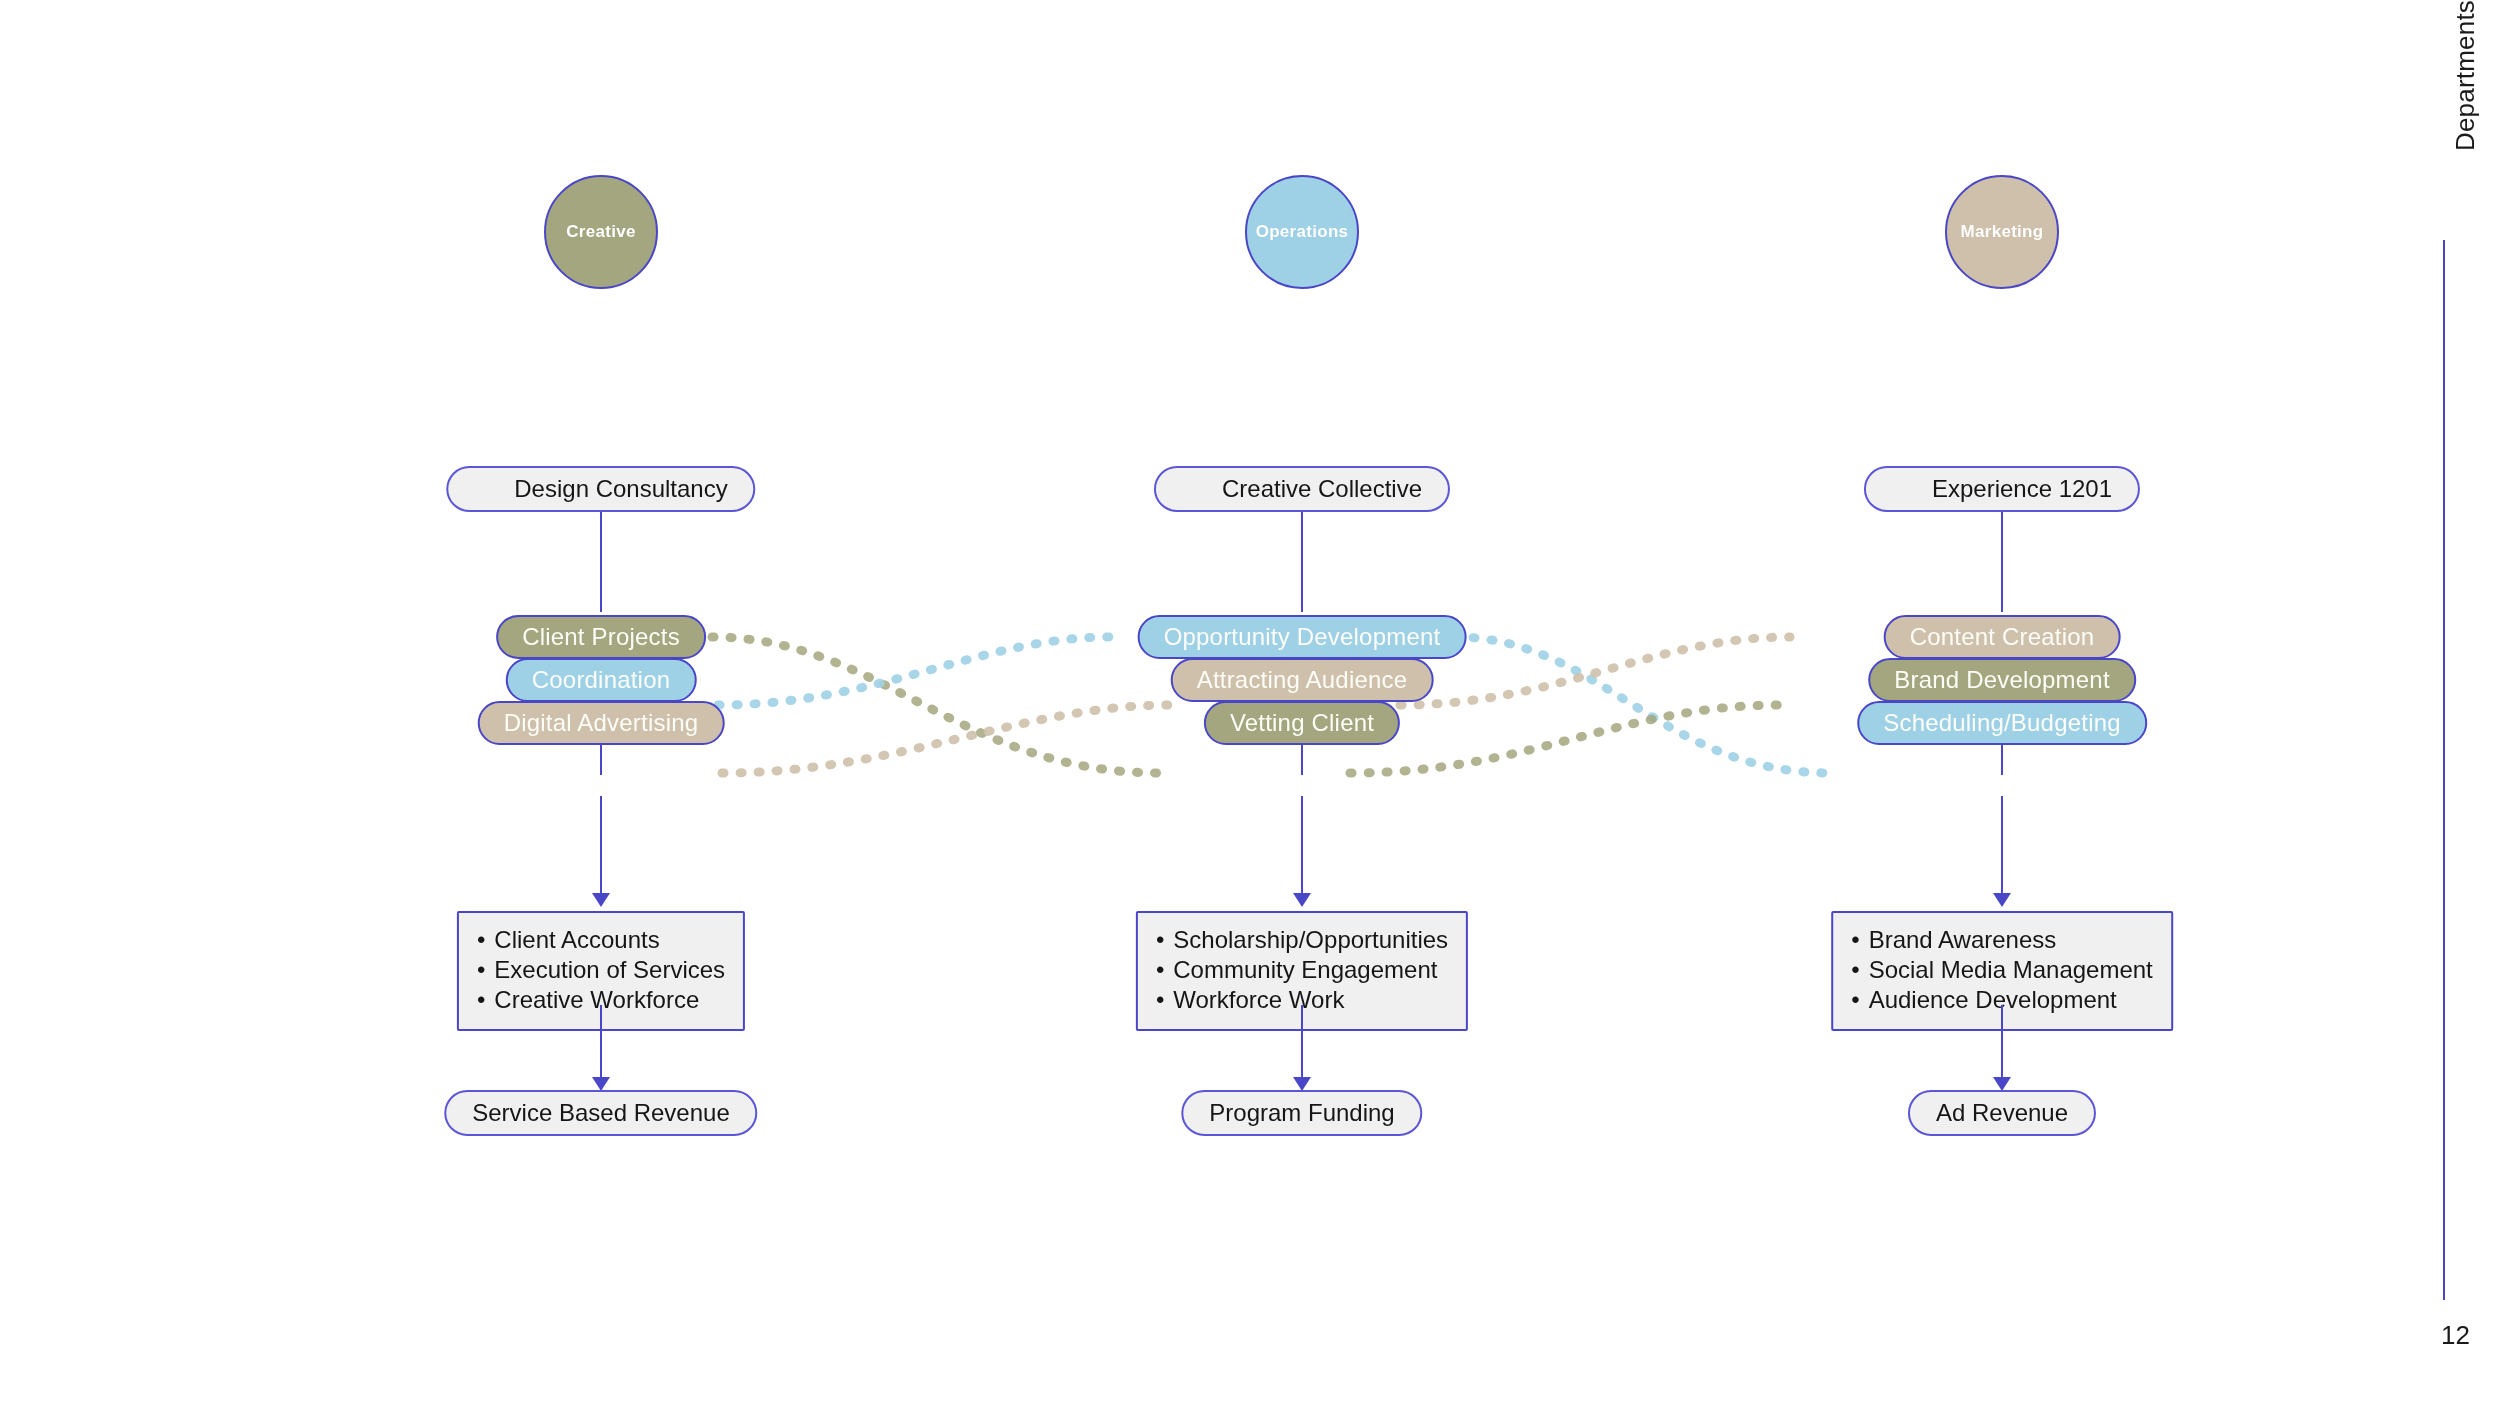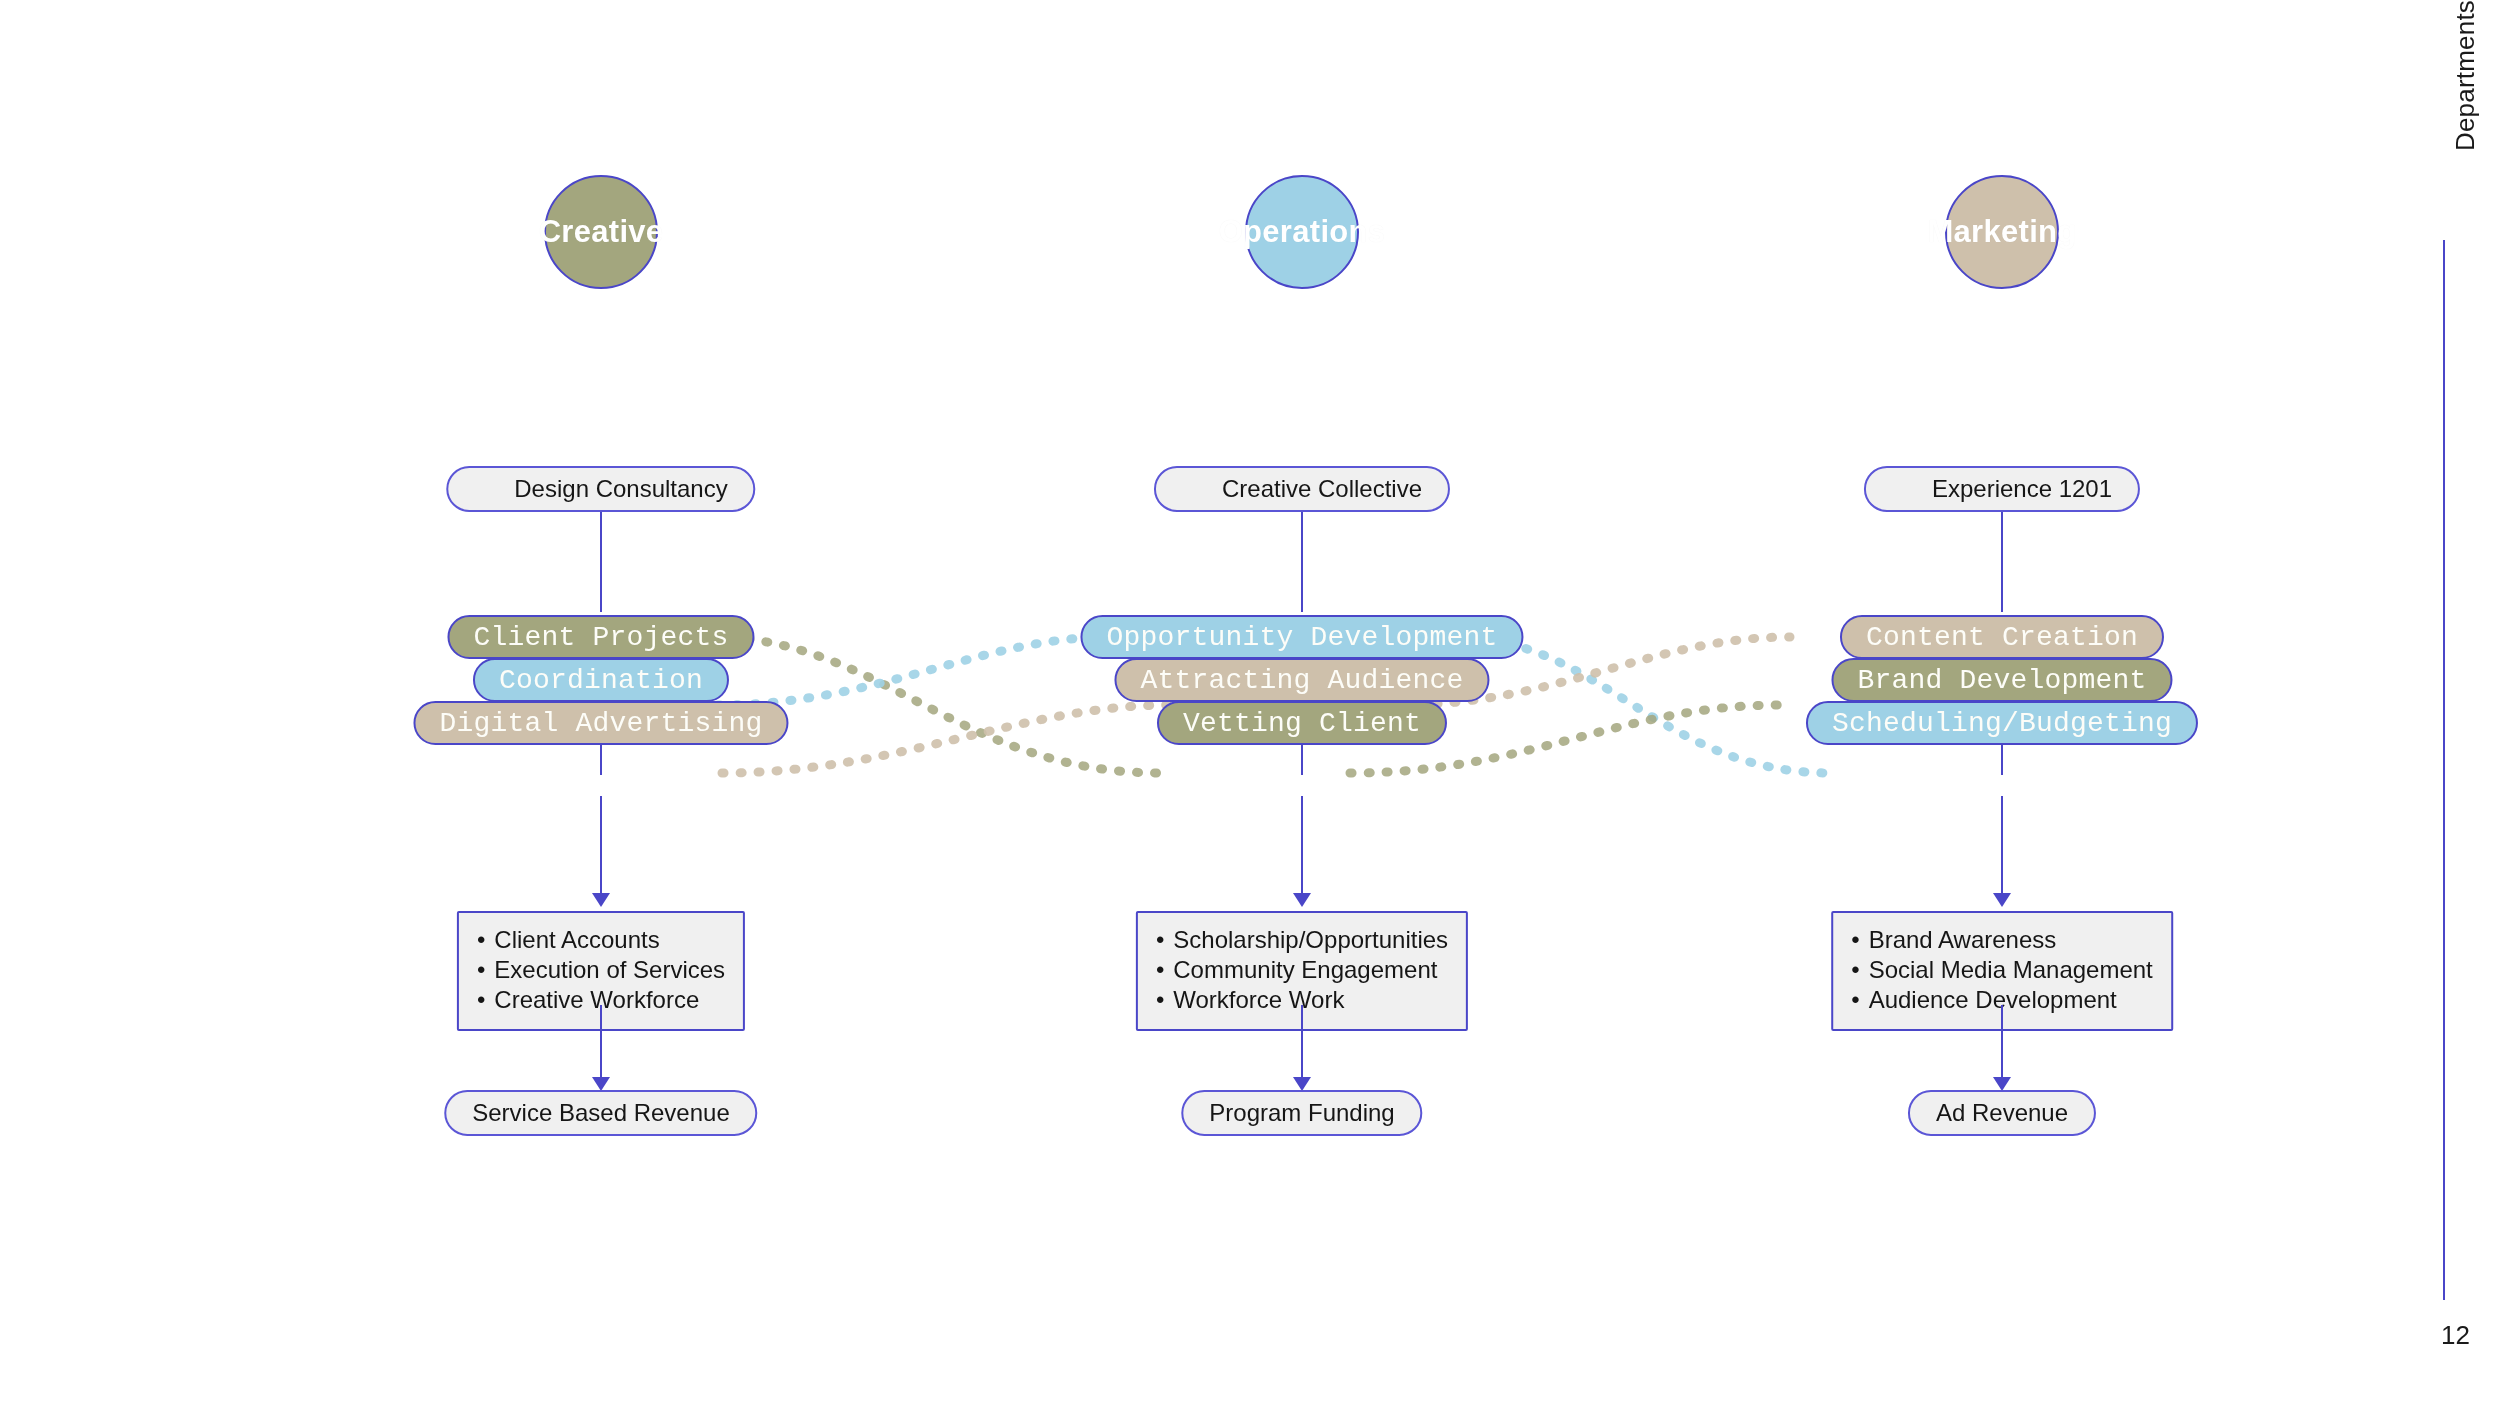--- a/index.html
+++ b/index.html
@@ -111,21 +111,21 @@
     width: 114px;
     height: 114px;
     border-radius: 50%;
     border: 2px solid #4a46c8;
     display: flex;
     align-items: center;
     justify-content: center;
     box-sizing: border-box;
   }
   .dept-circle span {
-    font-size: 31px;
+    font-size: 17px;
     font-weight: 700;
     color: #ffffff;
     letter-spacing: .3px;
     text-shadow: 0 0 1px rgba(0,0,0,.06);
   }
 
   
   .pill {
     position: absolute;
     left: 50%;
@@ -150,24 +150,23 @@
     color: #161616;
     margin-left: 40px;
   }
 
   .pill.func {
     height: 44px;
     padding: 0 24px;
     z-index: 3;
   }
   .pill.func span {
-    font-size: 28px;
+    font-size: 24px;
     color: #fdfdf8;
     letter-spacing: .2px;
-    font-family: Liberation Mono, monospace;
   }
   
   .pill.func.row1 { top: 615px; }
   .pill.func.row2 { top: 658px; }
   .pill.func.row3 { top: 701px; }
 
   .fill-green { background: #a3a67e; }
   .fill-blue  { background: #9ed1e6; }
   .fill-tan   { background: #cec0ab; justify-content: center; }
 

